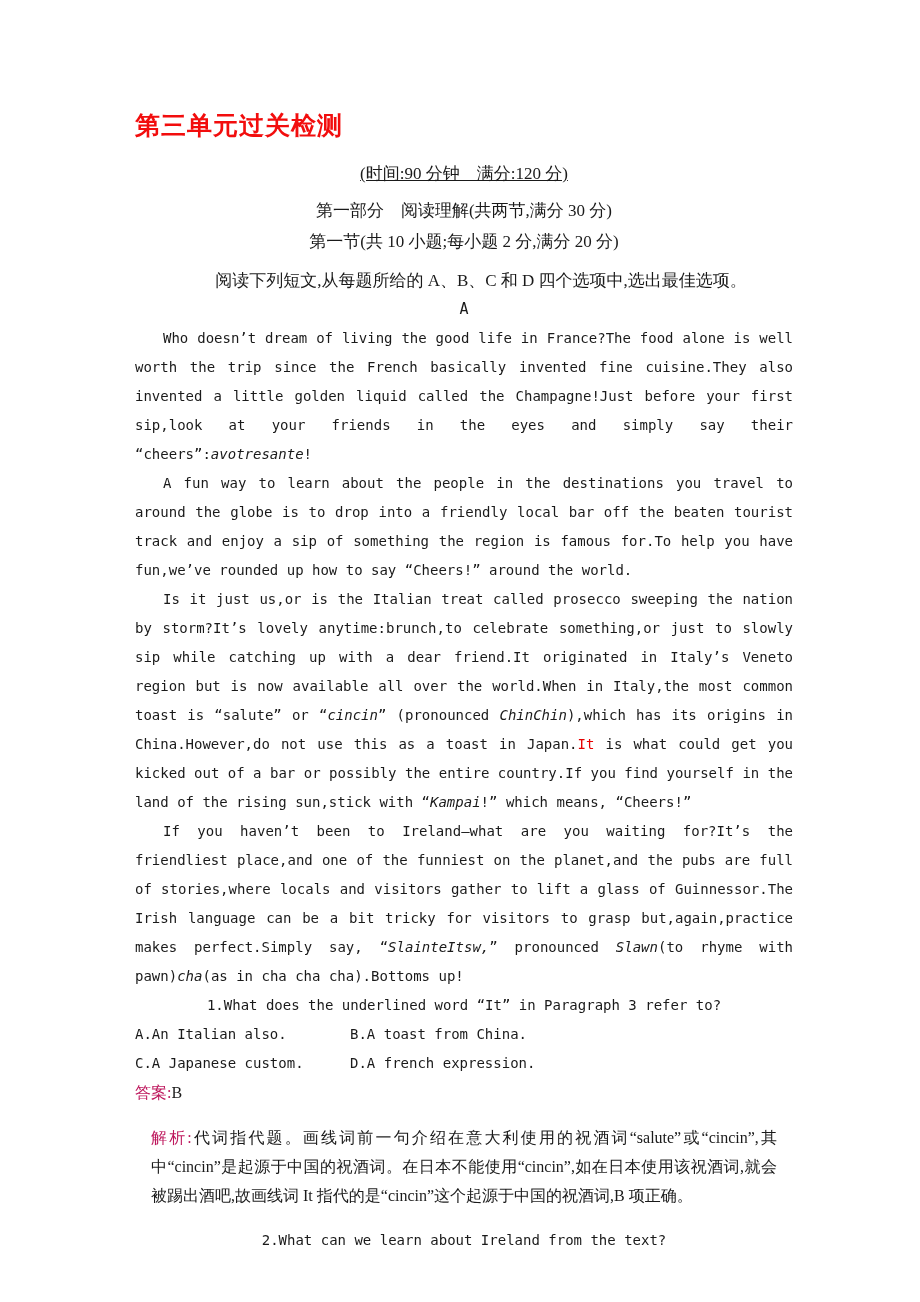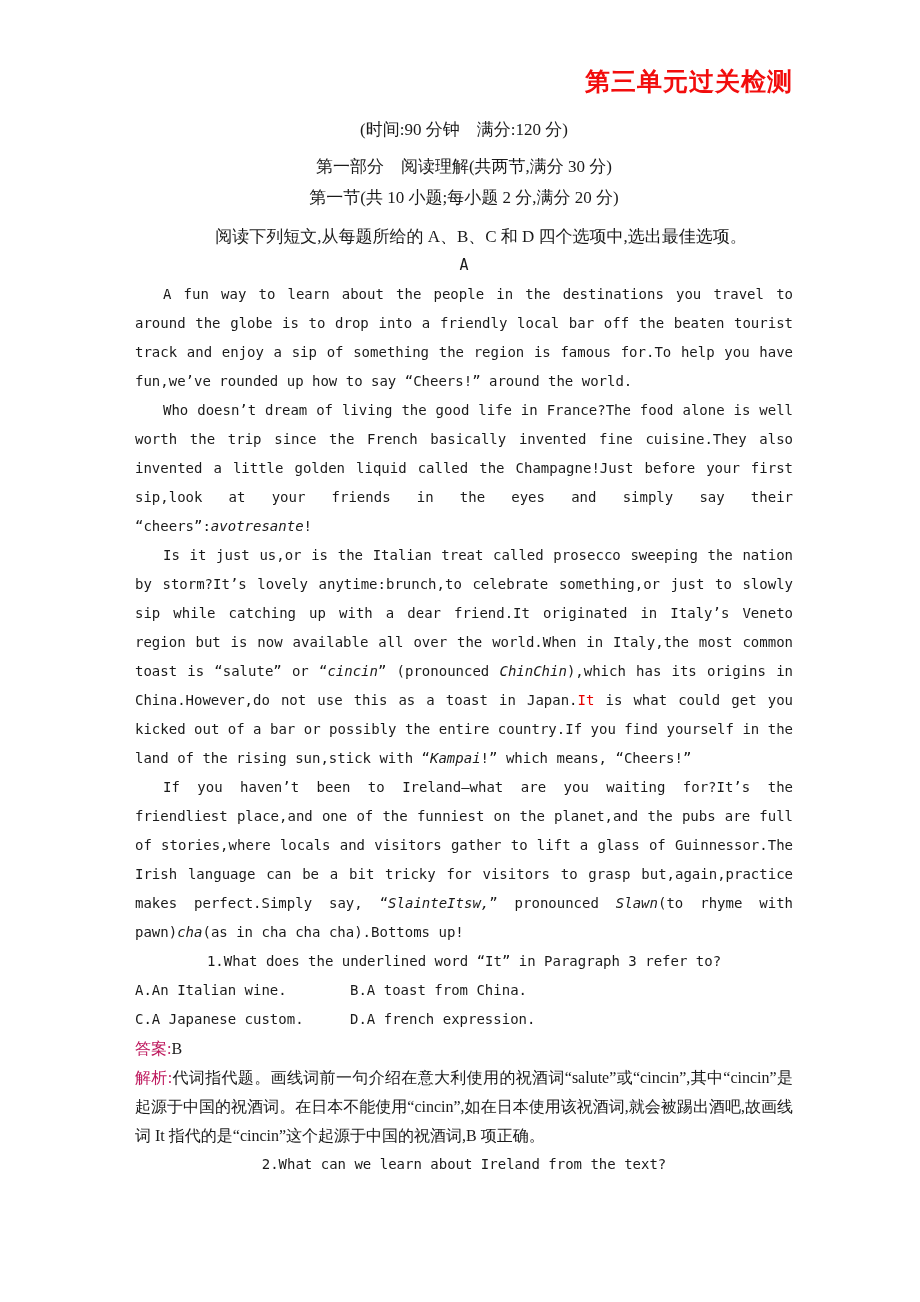--- a/index.html
+++ b/index.html
@@ -10,30 +10,31 @@
     height: 1302px;
     background: #ffffff;
     overflow: hidden;
     color: #1a1a1a;
   }
   .doc {
     margin-left: 135px;
     width: 658px;
   }
   .title {
-    margin: 66px 0 0 0;
+    margin: 110px 0 0 0;
     font: bold 25px/32px "Liberation Serif", "DejaVu Serif", serif;
     color: #f20d0d;
-    text-align: right;
+    text-align: left;
     letter-spacing: 1px;
   }
   .meta {
     margin-top: 17px;
     font: 17px/29px "Liberation Serif", "DejaVu Serif", serif;
     text-align: center;
+    text-decoration: underline;
   }
   .zh-line {
     font: 17px/29px "Liberation Serif", "DejaVu Serif", serif;
     text-align: center;
   }
   .part-heading { margin-top: 8px; }
   .section-heading { margin-top: 2px; }
   .instructions { margin-top: 10px; text-indent: 2em; }
   .passage-label {
     font: 15px/29px "DejaVu Sans Mono", "Liberation Mono", monospace;
@@ -57,21 +58,21 @@
   }
   .options {
     display: grid;
     grid-template-columns: 215px auto;
     font: 14px/29px "DejaVu Sans Mono", "Liberation Mono", monospace;
   }
   .answer-line {
     font: 16px/29px "Liberation Serif", "DejaVu Serif", serif;
   }
   .analysis {
-    margin: 0;
+    margin: 16px;
     font: 16px/29px "Liberation Serif", "DejaVu Serif", serif;
     text-align: justify;
     text-indent: 0;
   }
   .red-label { color: #be185d; }
 </style>
 </head>
 <body>
 
 <div class="page">
@@ -82,29 +83,29 @@
     <div class="meta">(时间:90 分钟　满分:120 分)</div>
 
     <div class="zh-line part-heading">第一部分　阅读理解(共两节,满分 30 分)</div>
 
     <div class="zh-line section-heading">第一节(共 10 小题;每小题 2 分,满分 20 分)</div>
 
     <div class="zh-line instructions">阅读下列短文,从每题所给的 A、B、C 和 D 四个选项中,选出最佳选项。</div>
 
     <div class="passage-label">A</div>
 
+    <p class="para"><span>Who doesn’t dream of living the good life in France?The food alone is well worth the trip since the French basically invented fine cuisine.They also invented a little golden liquid called the Champagne!Just before your first sip,look at your friends in the eyes and simply say their “cheers”:</span><span class="seg-italic">avotresante</span><span>!</span></p>
     <p class="para"><span>A fun way to learn about the people in the destinations you travel to around the globe is to drop into a friendly local bar off the beaten tourist track and enjoy a sip of something the region is famous for.To help you have fun,we’ve rounded up how to say “Cheers!” around the world.</span></p>
-    <p class="para"><span>Who doesn’t dream of living the good life in France?The food alone is well worth the trip since the French basically invented fine cuisine.They also invented a little golden liquid called the Champagne!Just before your first sip,look at your friends in the eyes and simply say their “cheers”:</span><span class="seg-italic">avotresante</span><span>!</span></p>
     <p class="para"><span>Is it just us,or is the Italian treat called prosecco sweeping the nation by storm?It’s lovely anytime:brunch,to celebrate something,or just to slowly sip while catching up with a dear friend.It originated in Italy’s Veneto region but is now available all over the world.When in Italy,the most common toast is “salute” or “</span><span class="seg-italic">cincin</span><span>” (pronounced </span><span class="seg-italic">ChinChin</span><span>),which has its origins in China.However,do not use this as a toast in Japan.</span><span class="seg-red-underline">It</span><span> is what could get you kicked out of a bar or possibly the entire country.If you find yourself in the land of the rising sun,stick with “</span><span class="seg-italic">Kampai</span><span>!” which means, “Cheers!”</span></p>
     <p class="para"><span>If you haven’t been to Ireland—what are you waiting for?It’s the friendliest place,and one of the funniest on the planet,and the pubs are full of stories,where locals and visitors gather to lift a glass of Guinnessor.The Irish language can be a bit tricky for visitors to grasp but,again,practice makes perfect.Simply say, “</span><span class="seg-italic">SlainteItsw,</span><span>” pronounced </span><span class="seg-italic">Slawn</span><span>(to rhyme with pawn)</span><span class="seg-italic">cha</span><span>(as in cha cha cha).Bottoms up!</span></p>
 
     <div class="q-line">1.What does the underlined word “It” in Paragraph 3 refer to?</div>
 
     <div class="options">
-      <span>A.An Italian wine.</span>
+      <span>A.An Italian also.</span>
       <span>B.A toast from China.</span>
       <span>C.A Japanese custom.</span>
       <span>D.A french expression.</span>
     </div>
 
     <div class="answer-line"><span class="red-label">答案:</span><span>B</span></div>
 
     <p class="analysis"><span class="red-label">解析:</span><span>代词指代题。画线词前一句介绍在意大利使用的祝酒词“salute”或“cincin”,其中“cincin”是起源于中国的祝酒词。在日本不能使用“cincin”,如在日本使用该祝酒词,就会被踢出酒吧,故画线词 It 指代的是“cincin”这个起源于中国的祝酒词,B 项正确。</span></p>
 
     <div class="q-line">2.What can we learn about Ireland from the text?</div>

